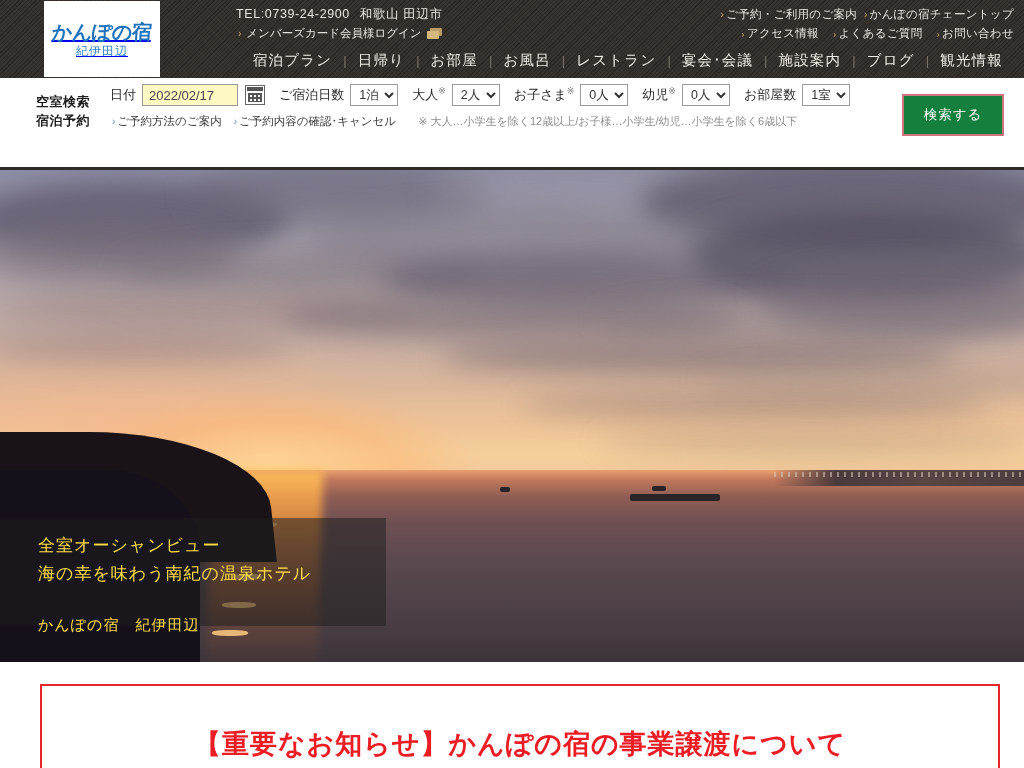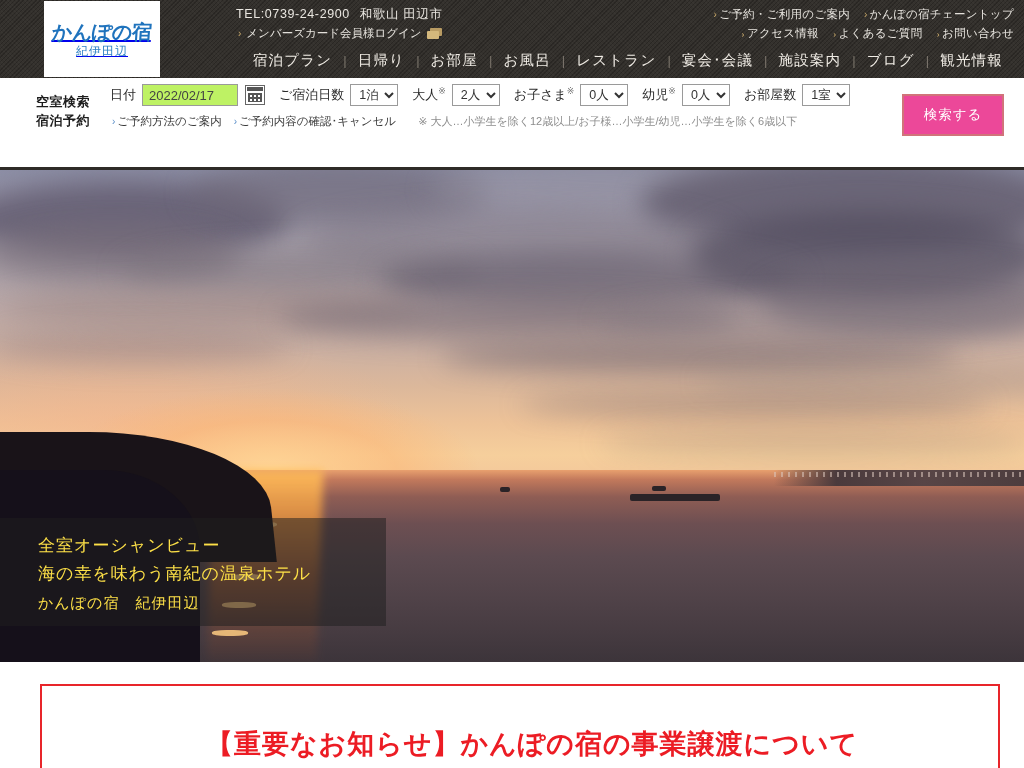--- a/index.html
+++ b/index.html
@@ -63,21 +63,21 @@
     color: #e9e6e0;
     font-size: 12.5px;
     letter-spacing: 0.6px;
     white-space: nowrap;
     margin-left: 56px;
   }
   .tel-city { margin-left: 10px; }
   .top-links {
     margin-left: auto;
     display: flex;
-    gap: 14px;
+    gap: 7px;
     white-space: nowrap;
   }
   .util-link {
     color: #e9e6e0;
     font-size: 11.5px;
     text-decoration: none;
     letter-spacing: 0.3px;
     white-space: nowrap;
   }
   .util-link .chev { color: #c9a96a; margin-right: 2px; font-size: 10px; }
@@ -164,21 +164,21 @@
   }
   .fld-label { margin-right: 6px; white-space: nowrap; color: #2b2b2b; }
   .fld-label.sp { margin-left: 14px; }
   .date-input {
     width: 96px; height: 22px;
     border: 1px solid #9a9a9a;
     font-size: 13px;
     color: #444;
     padding: 0 6px;
     font-family: "Liberation Sans", sans-serif;
-    background: #bef264;
+    background: #fef9c3;
   }
   .cal-btn {
     width: 20px; height: 20px;
     margin-left: 7px;
     border: 1px solid #666;
     background: #fff;
     position: relative;
     cursor: pointer;
     padding: 0;
   }
@@ -223,21 +223,21 @@
     font-size: 11px;
     color: #8d8d8d;
     margin-left: 10px;
     white-space: nowrap;
   }
 
   .search-btn {
     position: absolute;
     right: 20px; top: 16px;
     width: 102px; height: 42px;
-    background: #ec4899;
+    background: #15803d;
     border: 2px solid #d1737a;
     color: #ffffff;
     font-size: 13.5px;
     letter-spacing: 1px;
     font-family: "Liberation Sans", sans-serif;
     cursor: pointer;
   }
 
   
   .hero {
@@ -336,21 +336,21 @@
   .hero-caption {
     position: absolute;
     left: 0; top: 348px;
     width: 386px; height: 108px;
     background: rgba(30,30,30,0.52);
     padding: 14px 0 0 38px;
     color: #fde047;
   }
   .cap-l1 { font-size: 17px; letter-spacing: 1px; line-height: 28px; }
   .cap-l2 { font-size: 17px; letter-spacing: 1px; line-height: 28px; }
-  .cap-l3 { font-size: 15px; letter-spacing: 1px; line-height: 30px; }
+  .cap-l3 { font-size: 15px; letter-spacing: 1px; line-height: 30px; margin-top: 22px; }
 
   
   .notice-wrap {
     position: relative;
     width: 1024px;
     height: 125px;
     background: #fff;
   }
   .notice-box {
     position: absolute;
@@ -363,21 +363,20 @@
   .notice-title {
     position: absolute;
     left: 0; top: 40px;
     width: 100%;
     text-align: center;
     color: #ec1c24;
     font-size: 27px;
     font-weight: 700;
     letter-spacing: 1px;
     font-family: "DejaVu Serif", "Liberation Serif", serif;
-    margin-left: 12px;
   }
 </style>
 </head>
 <body>
 
 <div class="header">
 
   <a class="logo-box" href="#">
     <span class="logo-main">かんぽの宿</span>
     <span class="logo-sub">紀伊田辺</span>

